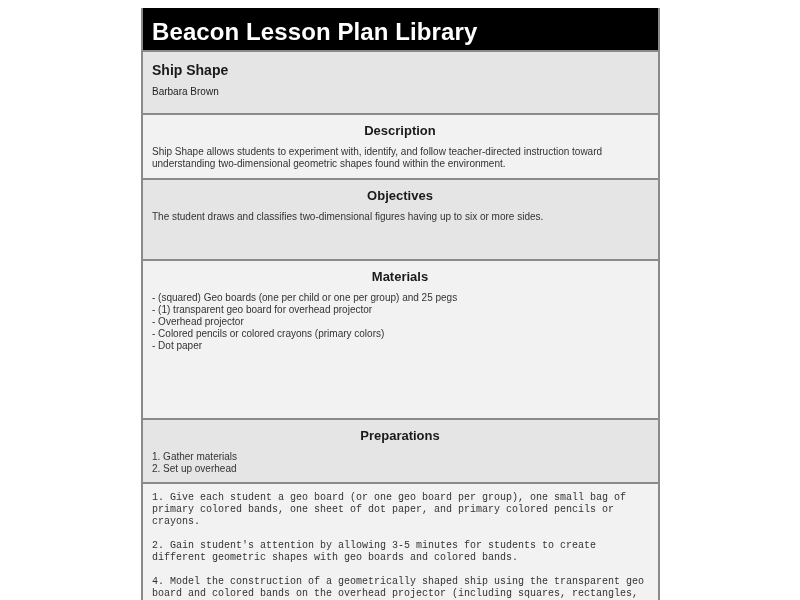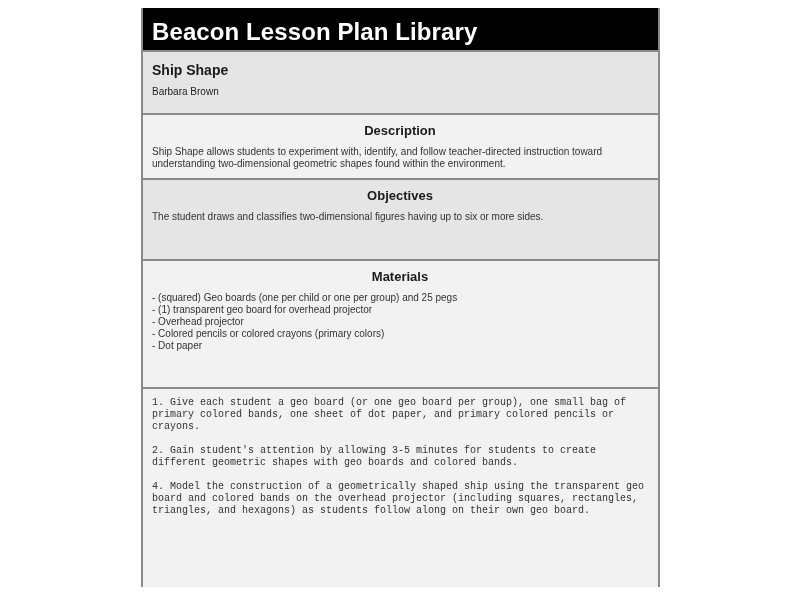--- a/index.html
+++ b/index.html
@@ -59,21 +59,21 @@
     }
     .sec-body {
       font-size: 10px;
       line-height: 12px;
       color: #333;
     }
     .line { display: block; }
     .para { display: block; margin-bottom: 12px; font-family: Liberation Mono, monospace; }
     .desc { height: 65px; }
     .obj { height: 81px; }
-    .mat { height: 128px; }
+    .mat { height: 159px; }
     .prep { height: 64px; }
     .proc { height: 200px; }
   </style>
 </head>
 <body>
 
 <div class="page">
 
   <div class="header">
     <span>Beacon Lesson Plan Library</span>
@@ -98,20 +98,27 @@
     <div class="sec-heading">Materials</div>
     <div class="sec-body">
       <span class="line">- (squared) Geo boards (one per child or one per group) and 25 pegs</span>
       <span class="line">- (1) transparent geo board for overhead projector</span>
       <span class="line">- Overhead projector</span>
       <span class="line">- Colored pencils or colored crayons (primary colors)</span>
       <span class="line">- Dot paper</span>
     </div>
   </div>
 
+  <div class="section white prep">
+    <div class="sec-heading">Preparations</div>
+    <div class="sec-body">
+      <span class="line">1. Gather materials</span>
+      <span class="line">2. Set up overhead</span>
+    </div>
+  </div>
 
   <div class="section gray proc">
     <div class="sec-body">
       <span class="para">1. Give each student a geo board (or one geo board per group), one small bag of primary colored bands, one sheet of dot paper, and primary colored pencils or crayons.</span>
       <span class="para">2. Gain student's attention by allowing 3-5 minutes for students to create different geometric shapes with geo boards and colored bands.</span>
       <span class="para">4. Model the construction of a geometrically shaped ship using the transparent geo board and colored bands on the overhead projector (including squares, rectangles, triangles, and hexagons) as students follow along on their own geo board.</span>
     </div>
   </div>
 
 </div>

